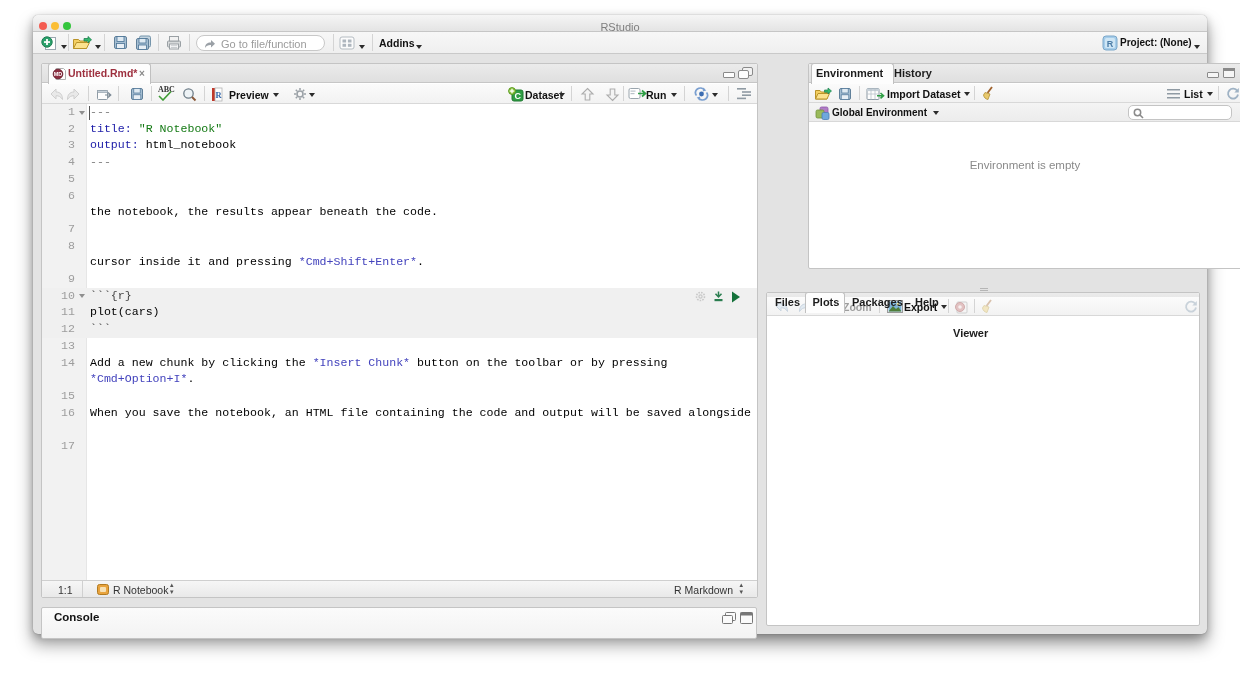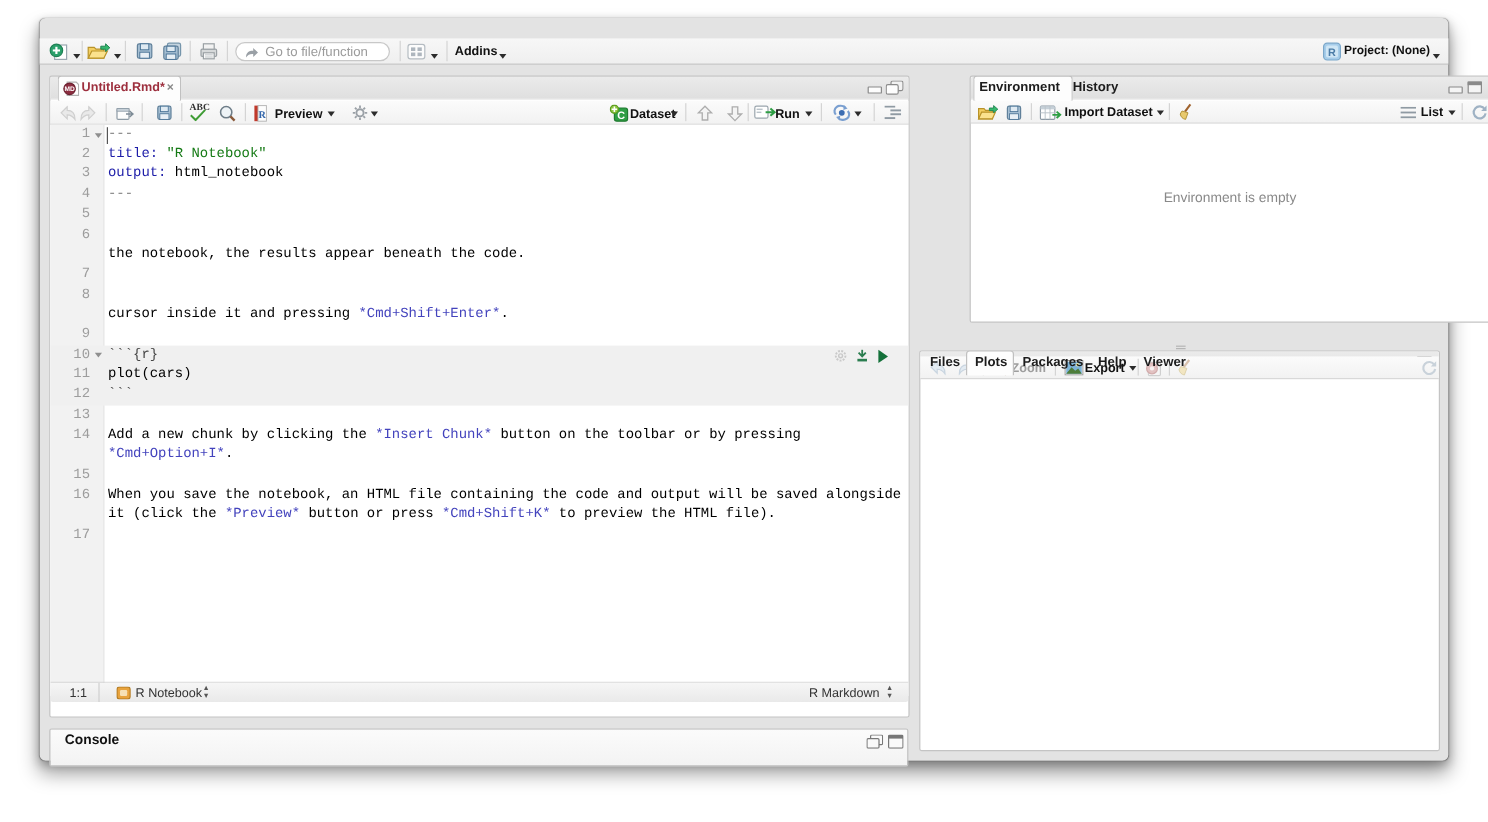--- a/index.html
+++ b/index.html
@@ -30,26 +30,32 @@
 .row { position:absolute; height:16.7px; line-height:16.7px; white-space:pre; }
 .gut { position:absolute; left:0; width:33px; text-align:right; color:#9d9d9d; height:16.7px; line-height:16.7px; font-size:11.6px; }
 .gut span { display:inline-block; width:33px; text-align:right; }
 #gutterbg { position:absolute; left:0; top:0; bottom:0; width:45px; background:#f2f2f2; border-right:1px solid #e6e6e6; }
 .fold { position:absolute; width:0; height:0; border-left:3.5px solid transparent; border-right:3.5px solid transparent; border-top:4.5px solid #8f8f8f; }
 .y { color:#1c1ca8; } 
 .g { color:#157a15; } 
 .b { color:#4343bd; } 
 .gr { color:#7f7f7f; } 
 .u { text-decoration:underline; }
-#statusbar { position:absolute; left:0; bottom:12px; right:0; height:17px; background:linear-gradient(#f6f6f6,#e9e9e9); border-top:1px solid #cfcfcf; border-radius:0 0 2px 2px; font-size:11px; color:#333; }
+#statusbar { position:absolute; left:0; bottom:0; right:0; height:17px; background:linear-gradient(#f6f6f6,#e9e9e9); border-top:1px solid #cfcfcf; border-radius:0 0 2px 2px; font-size:11px; color:#333; }
 .ch { color:#454545; }
 </style>
 </head>
 <body>
 <div id="win">
+  <div id="titlebar">
+    <div class="tl" style="left:5.8px; background:#f45c51;"></div>
+    <div class="tl" style="left:18.2px; background:#fbbe35;"></div>
+    <div class="tl" style="left:30.4px; background:#33c53c;"></div>
+    <div id="title">RStudio</div>
+  </div>
   <div id="toolbar">
 
     <div class="icon" style="left:8px; top:3px;">
         <svg width="17" height="16">
       <rect x="4.5" y="2.5" width="10" height="12" fill="#fff" stroke="#9aa7b0"></rect>
       <circle cx="6" cy="7" r="5.2" fill="#2aa06b" stroke="#1e8054"></circle>
       <rect x="3" y="6.2" width="6" height="1.7" fill="#fff"></rect>
           <rect x="5.1" y="4" width="1.8" height="6" fill="#fff"></rect>
     </svg>
       </div>
@@ -266,21 +272,20 @@
       <div class="row" style="left:48px; top:200.4px;">plot(cars)</div>
       <div class="gut" style="top:217.1px;"><span>12</span></div>
       <div class="row" style="left:48px; top:217.1px;"><span class="ch">```</span></div>
       <div class="gut" style="top:233.8px;"><span>13</span></div>
       <div class="gut" style="top:250.5px;"><span>14</span></div>
       <div class="row" style="left:48px; top:250.5px;">Add a new chunk by clicking the <span class="b">*Insert Chunk*</span> button on the toolbar or by pressing</div>
       <div class="row" style="left:48px; top:267.2px;"><span class="b">*Cmd+Option+I*</span>.</div>
       <div class="gut" style="top:283.9px;"><span>15</span></div>
       <div class="gut" style="top:300.6px;"><span>16</span></div>
       <div class="row" style="left:48px; top:300.6px;">When you save the notebook, an HTML file containing the code and output will be saved alongside</div>
-      <div class="row" style="left:48px; top:317.3px;">it (click the <span class="b">*Preview*</span> button or press <span class="b">*Cmd+Shift+K*</span> to preview the HTML file).</div>
       <div class="gut" style="top:334.0px;"><span>17</span></div>
       <div class="fold" style="left:37px; top:6.5px;"></div>
       <div class="fold" style="left:37px; top:190.2px;"></div>
       <div style="position:absolute; left:47px; top:1.5px; width:1px; height:14px; background:#555;"></div>
       <svg style="position:absolute; left:652px; top:186.2px;" width="13" height="13">
  <circle cx="6.5" cy="6.5" r="4" fill="none" stroke="#c9c9c9" stroke-width="1.6" stroke-dasharray="1.6 1.1"></circle>
           <circle cx="6.5" cy="6.5" r="1.6" fill="none" stroke="#c9c9c9" stroke-width="1.2"></circle>
         </svg>
       <svg style="position:absolute; left:671px; top:187.2px;" width="11" height="11">
  <path d="M5.5 0.5 L5.5 5.5 M2.5 2.8 L5.5 6 L8.5 2.8" fill="none" stroke="#2a7d4f" stroke-width="1.5"></path>
@@ -364,31 +369,46 @@
           </g>
       </svg>
       <div class="blabel" style="left:375px; top:3.5px;">List</div>
       <div class="caret" style="left:398px; top:8px;"></div>
       <div class="sep" style="left:409px; top:2px; height:14px;"></div>
       <svg class="icon" style="left:416px; top:2px;" width="15" height="15">
         <path d="M12.3 5 A5 5 0 1 0 13 8.5" fill="none" stroke="#9fb2c4" stroke-width="1.8"></path>
         <path d="M13.8 2 L13.8 6.5 L9.3 6.5 Z" fill="#9fb2c4"></path>
       </svg>
     </div>
+    <div style="position:absolute; left:0; top:39px; width:100%; height:19px; background:linear-gradient(#f4f4f4,#ececec); border-bottom:1px solid #d8d8d8;">
+      <svg class="icon" style="left:6px; top:2.5px;" width="15" height="14">
+        <rect x="5" y="1" width="8" height="8" rx="1.5" fill="#b07cc6" stroke="#8e56a8" stroke-width="0.8"></rect>
+        <rect x="1" y="4" width="8" height="8" rx="1.5" fill="#9aba5a" stroke="#71923c" stroke-width="0.8"></rect>
+        <rect x="7" y="6.5" width="7" height="7" rx="1.5" fill="#6fa8dc" stroke="#4a7fb5" stroke-width="0.8"></rect>
+      </svg>
+      <div class="blabel" style="left:23px; top:3.5px; font-size:10px;">Global Environment</div>
+      <div class="caret" style="left:124px; top:8px;"></div>
+      <div style="position:absolute; right:9px; top:2px; width:104px; height:15px; background:#fff; border:1px solid #c4c4c4; border-radius:5px;">
+        <svg style="position:absolute; left:4px; top:2px;" width="12" height="12">
+            <circle cx="4.5" cy="4.5" r="3.2" fill="none" stroke="#8a8a8a" stroke-width="1.5"></circle>
+            <line x1="7" y1="7" x2="10" y2="10" stroke="#8a8a8a" stroke-width="1.6"></line>
+          </svg>
+      </div>
+    </div>
     <div style="position:absolute; left:0; top:95px; width:100%; text-align:center; font-size:11.5px; color:#898989;">Environment is empty</div>
   </div>
 
   <div class="pane" id="plots" style="left:733px; top:277px; width:434px; height:334px;">
     <div class="tabbar">
       <div class="tab" style="left:38px; width:40px;"></div>
       <div class="tabtxt" style="left:8px;">Files</div>
       <div class="tabtxt" style="left:45.5px;">Plots</div>
       <div class="tabtxt" style="left:85px;">Packages</div>
       <div class="tabtxt" style="left:148px;">Help</div>
-      <div class="tabtxt" style="left:186px;">Viewer</div>
+      <div class="tabtxt" style="left:186px;margin-top:31px;">Viewer</div>
       <div class="minmax" style="left:398px; top:8px; width:12px; height:6px; border:1px solid #8a8a8a; background:#f5f5f5; border-radius:1px;"></div>
       <div class="minmax" style="left:414px; top:4px; width:12px; height:10px; border:1px solid #8a8a8a; background:#f5f5f5; border-radius:1px;"></div>
       <div class="minmax" style="left:414px; top:4px; width:12px; height:3px; background:#8a8a8a;"></div>
     </div>
     <div class="ptoolbar" style="top:4px; height:19px;">
       <svg class="icon" style="left:8px; top:3px;" width="14" height="13">
           <path d="M6 1 L6 4 C10.5 4 12.5 7 12.5 11.5 C10.5 8.5 9 7.8 6 7.7 L6 11 L1 6 Z" fill="#e3ebf2" stroke="#c9d5e0"></path>
         </svg>
       <svg class="icon" style="left:31px; top:3px;" width="14" height="13">
           <path d="M8 1 L8 4 C3.5 4 1.5 7 1.5 11.5 C3.5 8.5 5 7.8 8 7.7 L8 11 L13 6 Z" fill="#e3ebf2" stroke="#c9d5e0"></path>

